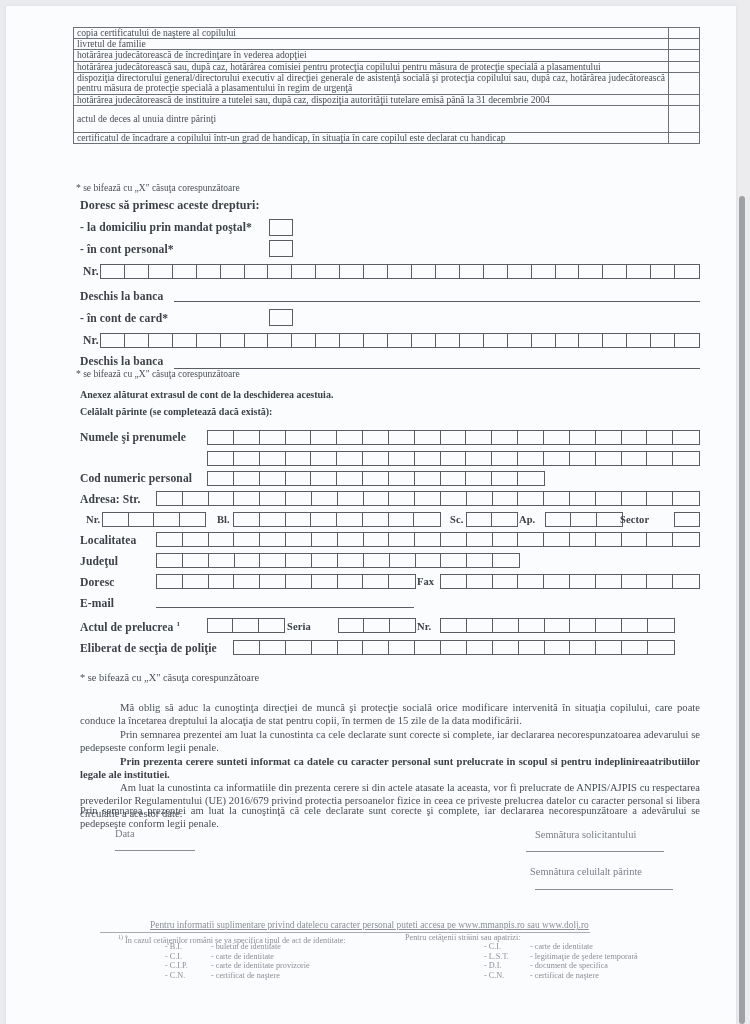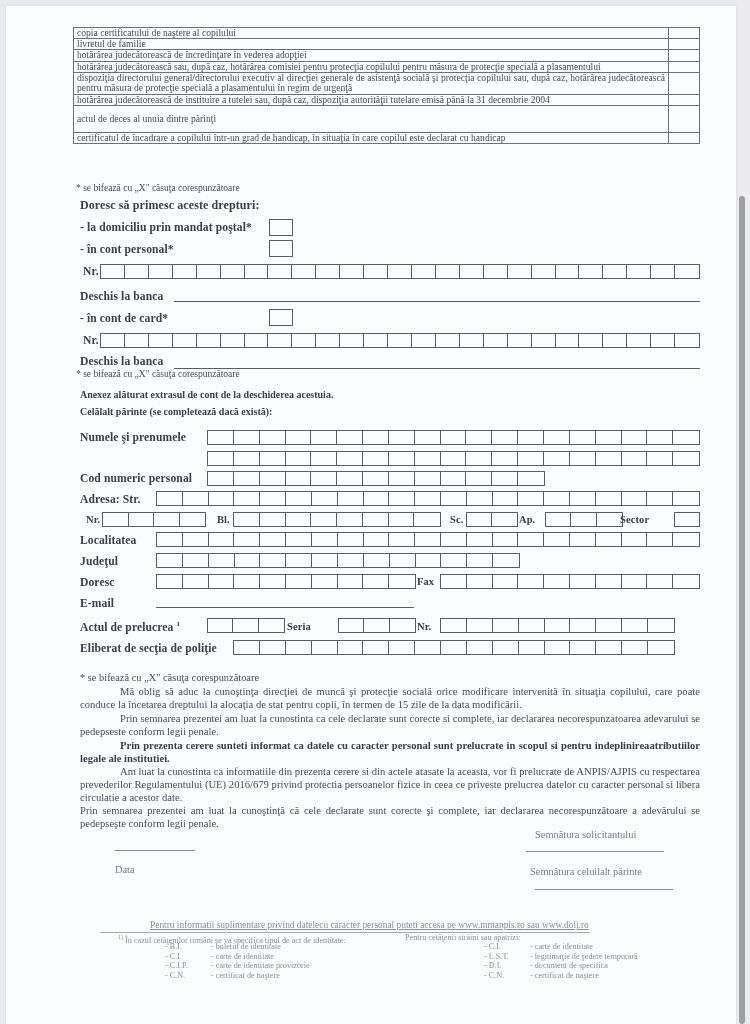--- a/index.html
+++ b/index.html
@@ -26,21 +26,21 @@
   .note { font-size:9.5px; color:#4a4d55; }
   .bold { font-weight:bold; }
   .lbl { font-size:11.6px; font-weight:bold; color:#3d4047; letter-spacing:0.1px; white-space:nowrap; }
   .lbl-sm { font-size:10px; font-weight:bold; color:#3d4047; }
   .cb { position:absolute; width:22px; height:15px; border:1.5px solid #5a5d64; background:transparent; }
   .boxes { position:absolute; display:flex; height:15px; border:1.3px solid #5a5d64; box-sizing:border-box; }
   .boxes span { display:block; height:100%; border-right:1.3px solid #5a5d64; box-sizing:border-box; }
   .boxes span:last-child { border-right:none; }
   .line { position:absolute; height:0; border-top:1.3px solid #5a5d64; }
   .para { position:absolute; left:80px; width:620px; font-size:10.6px; line-height:13.2px; text-align:justify; color:#4a4d55; }
-  .indent { text-indent:40px; }
+  .indent { text-indent:40px;margin-top:16px; }
   .sig { font-size:10.4px; color:#7a7d84; }
   .sigline { position:absolute; height:0; border-top:1px solid #8a8d94; }
   .foot { font-size:8.2px; color:#8c8f95; line-height:9.6px; }
   .foot-link { font-size:9.4px; color:#8c8f95; }
   .foot-link u { text-decoration:underline; }
   .rule { position:absolute; height:0; border-top:1px solid #a8abb0; }
 </style>
 </head>
 <body>
 
@@ -403,21 +403,21 @@
   </div>
 
 <div class="abs note" style="left:80px;top:672px;font-size:10.4px;">* se bifează cu „X" căsuţa corespunzătoare</div>
 
 <div class="para indent" style="top:685px;">Mă oblig să aduc la cunoştinţa direcţiei de muncă şi protecţie socială orice modificare intervenită în situaţia copilului, care poate conduce la încetarea dreptului la alocaţia de stat pentru copii, în termen de 15 zile de la data modificării.</div>
 <div class="para indent" style="top:712px;">Prin semnarea prezentei am luat la cunostinta ca cele declarate sunt corecte si complete, iar declararea necorespunzatoarea adevarului se pedepseste conform legii penale.</div>
 <div class="para indent bold" style="top:739px;color:#3d4047;">Prin prezenta cerere sunteti informat ca datele cu caracter personal sunt prelucrate in scopul si pentru indeplinireaatributiilor legale ale institutiei.</div>
 <div class="para indent" style="top:765px;">Am luat la cunostinta ca informatiile din prezenta cerere si din actele atasate la aceasta, vor fi prelucrate de ANPIS/AJPIS cu respectarea prevederilor Regulamentului (UE) 2016/679 privind protectia persoanelor fizice in ceea ce priveste prelucrea datelor cu caracter personal si libera circulatie a acestor date.</div>
 <div class="para" style="top:804px;">Prin semnarea prezentei am luat la cunoştinţă că cele declarate sunt corecte şi complete, iar declararea necorespunzătoare a adevărului se pedepseşte conform legii penale.</div>
 
-<div class="abs sig" style="left:115px;top:864px;">Data</div>
+<div class="abs sig" style="left:115px;top:828px;">Data</div>
 <div class="sigline" style="left:115px;top:850px;width:80px;"></div>
 <div class="abs sig" style="left:535px;top:829px;">Semnătura solicitantului</div>
 <div class="sigline" style="left:526px;top:851px;width:138px;"></div>
 <div class="abs sig" style="left:530px;top:866px;">Semnătura celuilalt părinte</div>
 <div class="sigline" style="left:535px;top:889px;width:138px;"></div>
 
 <div class="abs foot-link" style="left:150px;top:920px;white-space:nowrap;">
   <u>Pentru informatii suplimentare privind datelecu caracter personal puteti accesa pe </u><u>www.mmanpis.ro</u><u> sau </u><u>www.dolj.ro</u>
 </div>
 <div class="rule" style="left:100px;top:932px;width:490px;"></div>

